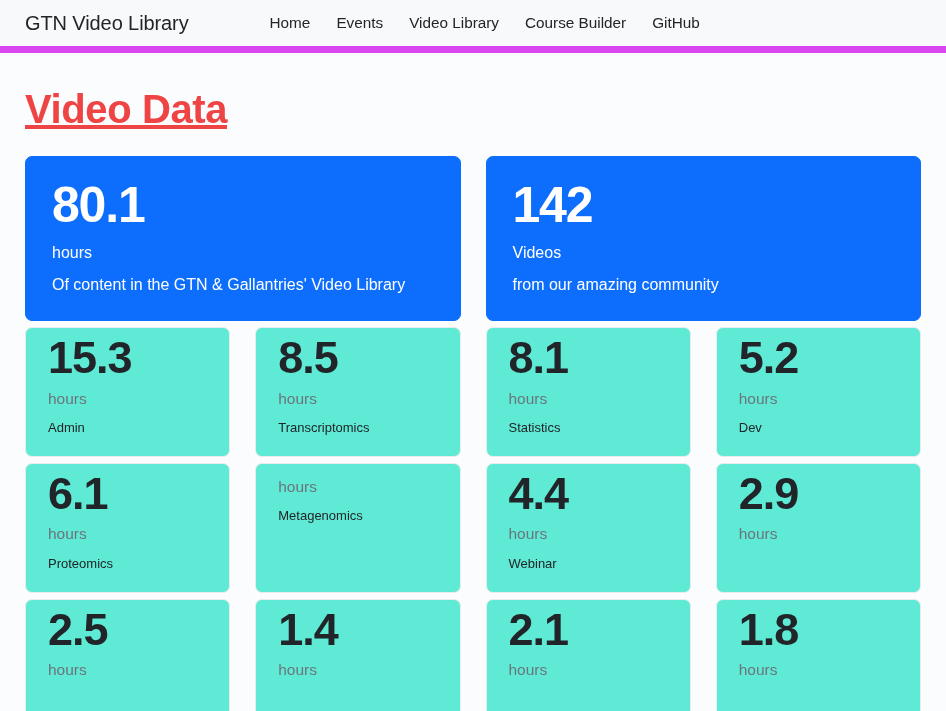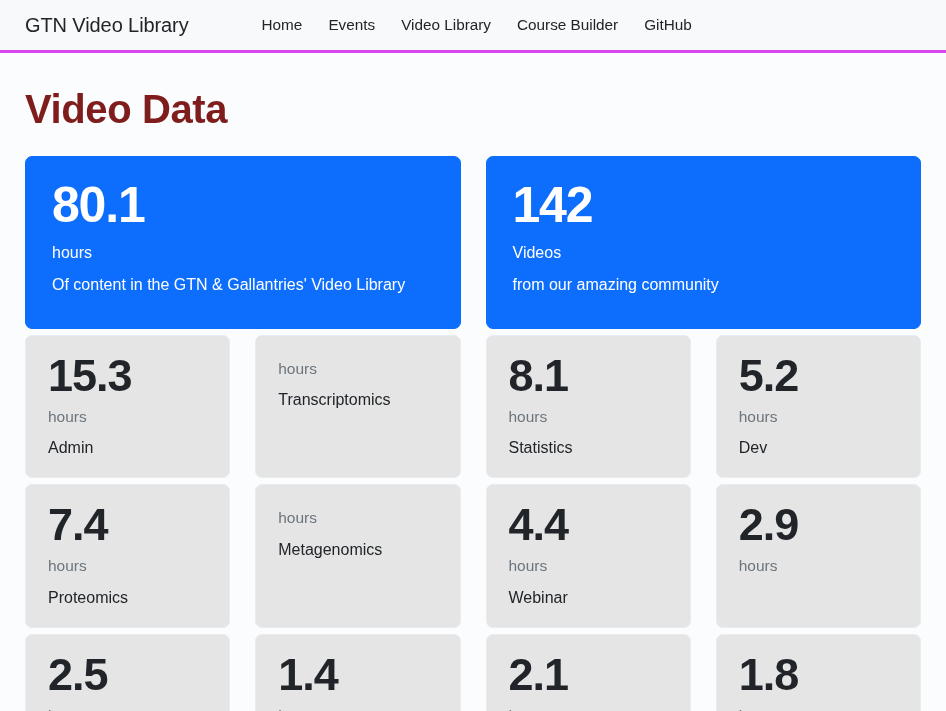--- a/index.html
+++ b/index.html
@@ -15,24 +15,25 @@
     background: #fbfcfd;
     font-family: "Liberation Sans", "DejaVu Sans", sans-serif;
     color: #212529;
     -webkit-font-smoothing: antialiased;
   }
 
   
   .navbar {
     height: 53px;
     background: #f8f9fa;
-    border-bottom: 3px solid #d946ef;
+    border-bottom: 7px solid #d946ef;
     display: flex;
     align-items: center;
     padding: 0 0 0 25px;
+    gap: 8px;
   }
 
   .navbar-brand {
     font-size: 20px;
     font-weight: 400;
     color: #212529;
     letter-spacing: -0.1px;
     text-decoration: none;
     white-space: nowrap;
   }
@@ -59,50 +60,51 @@
 
   
   .page {
     padding: 0 25px;
   }
 
   .page-title {
     font-size: 40px;
     font-weight: 700;
     letter-spacing: -0.4px;
-    color: #7f1d1d;
+    color: #ef4444;
     margin-top: 33px;
     margin-bottom: 0;
     line-height: 1.15;
+    text-decoration: underline;
   }
 
   .grid {
     display: grid;
     grid-template-columns: repeat(4, 1fr);
     column-gap: 25px;
     row-gap: 6px;
     margin-top: 24px;
   }
 
   
   .card {
     border: 1px solid #e9ecef;
     border-radius: 7px;
-    background: #e5e5e5;
-    padding: 16px 22px 20px 22px;
+    background: #5eead4;
+    padding: 6px 22px 20px 22px;
     min-height: 126px;
   }
 
   .card.featured {
     grid-column: span 2;
     background: #0d6efd;
     border-color: #0d6efd;
     color: #ffffff;
     min-height: 151px;
-    padding: 22px 26px 34px 26px;
+    padding: 22px 26px 26px 26px;
   }
 
   .card-value {
     font-size: 45px;
     font-weight: 700;
     line-height: 1.06;
     letter-spacing: -1px;
     color: #212529;
   }
 
@@ -120,21 +122,21 @@
     line-height: 1.2;
   }
 
   .card.featured .card-unit {
     color: #ffffff;
     margin-top: 11px;
     font-size: 16px;
   }
 
   .card-label {
-    font-size: 16px;
+    font-size: 13px;
     color: #212529;
     margin-top: 12px;
     line-height: 1.2;
   }
 
   .card.featured .card-label {
     color: #ffffff;
     margin-top: 13px;
     font-size: 16px;
   }
@@ -180,36 +182,37 @@
       <div class="card-unit">Videos</div>
       <div class="card-label">from our amazing community</div>
     </div>
 
     <div class="card">
       <div class="card-value">15.3</div>
       <div class="card-unit">hours</div>
       <div class="card-label">Admin</div>
     </div>
     <div class="card">
+      <div class="card-value">8.5</div>
       <div class="card-unit">hours</div>
       <div class="card-label">Transcriptomics</div>
     </div>
     <div class="card">
       <div class="card-value">8.1</div>
       <div class="card-unit">hours</div>
       <div class="card-label">Statistics</div>
     </div>
     <div class="card">
       <div class="card-value">5.2</div>
       <div class="card-unit">hours</div>
       <div class="card-label">Dev</div>
     </div>
 
     <div class="card">
-      <div class="card-value">7.4</div>
+      <div class="card-value">6.1</div>
       <div class="card-unit">hours</div>
       <div class="card-label">Proteomics</div>
     </div>
     <div class="card">
       <div class="card-unit">hours</div>
       <div class="card-label">Metagenomics</div>
     </div>
     <div class="card">
       <div class="card-value">4.4</div>
       <div class="card-unit">hours</div>

